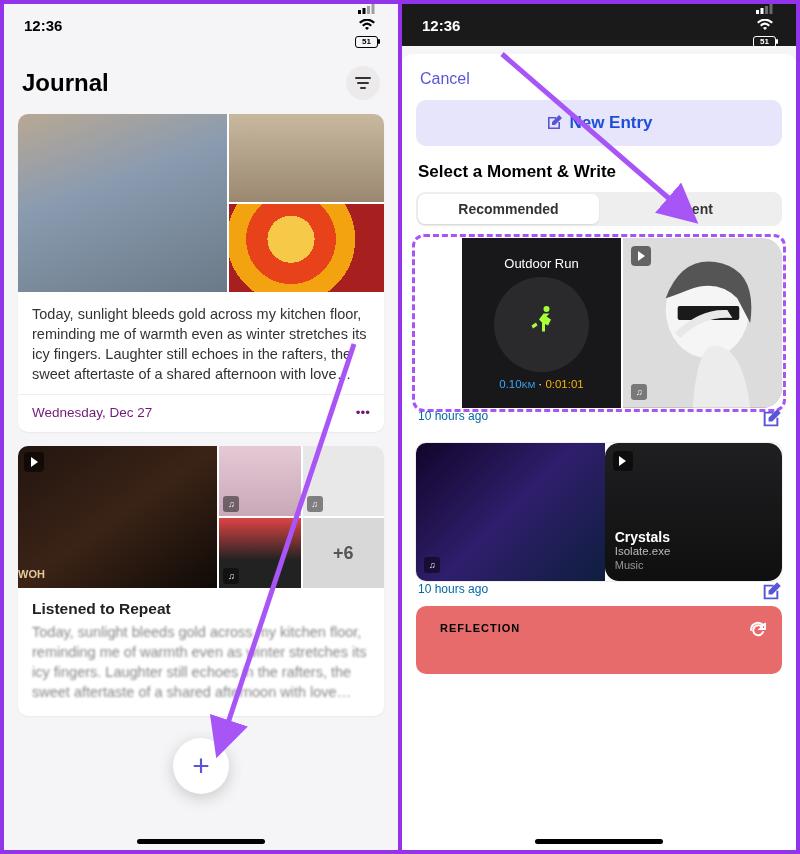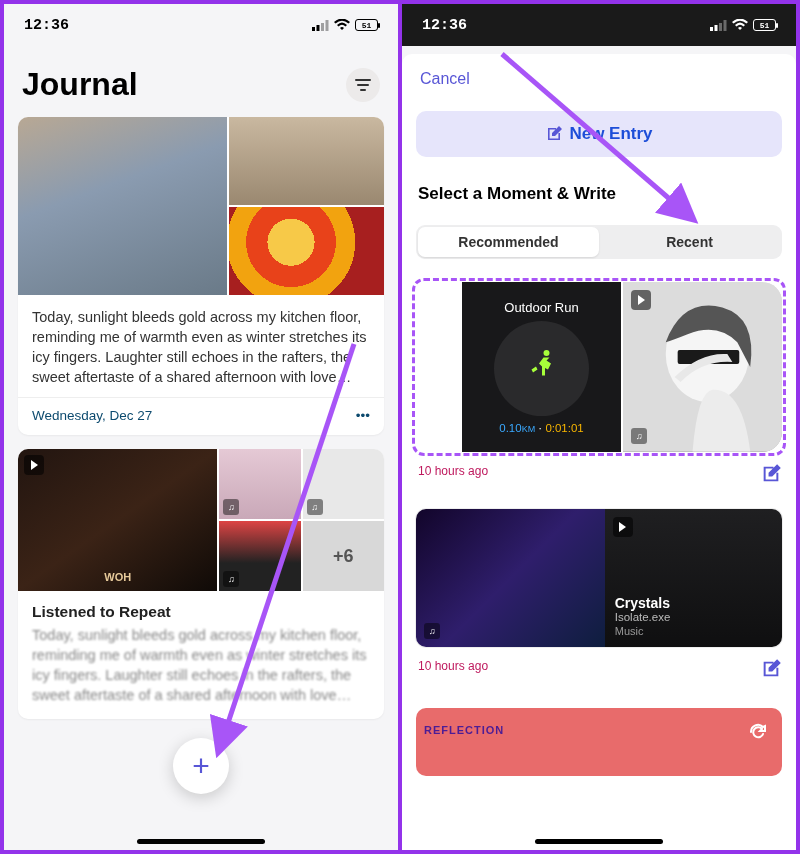--- a/index.html
+++ b/index.html
@@ -24,81 +24,80 @@
   }
   .phone.dark-top .statusbar { background: #1a1a1a; color: #fff; }
   .statusbar {
     height: 42px;
     display: flex;
     align-items: center;
     justify-content: space-between;
     padding: 0 20px;
     font-weight: 600;
     font-size: 15px;
-    font-family: Liberation Mono, monospace;
   }
-  .statusbar .right { display: flex; align-items: center; gap: 5px; }
+  .statusbar .right { display: flex; align-items: center; gap: 5px; flex-direction: column; }
   .signal, .wifi, .battery { display: inline-flex; align-items: center; }
   .battery-box { border:1.5px solid currentColor; border-radius:3px; width:23px; height:12px; display:flex; align-items:center; justify-content:center; font-size:8px; font-weight:700; position:relative; }
   .battery-box::after { content:""; position:absolute; right:-3px; width:2px; height:5px; background:currentColor; border-radius:1px; }
   
   .header1 { display:flex; justify-content:space-between; align-items:center; padding: 20px 18px 14px; }
-  .title1 { font-size: 32px; font-weight: 700; }
+  .title1 { font-size: 24px; font-weight: 700; }
   .filter-btn { width:34px; height:34px; border-radius:50%; background:#eceaea; display:flex; align-items:center; justify-content:center; }
   .card { background:#fff; margin:0 14px 14px; border-radius:10px; overflow:hidden; box-shadow:0 1px 2px rgba(0,0,0,0.05); }
   .imggrid { display:grid; grid-template-columns:1.35fr 1fr; grid-template-rows:88px 88px; gap:2px; }
   .imggrid .big { grid-row:1/3; background:linear-gradient(160deg,#b8a894,#8a9bb0 40%,#6a7a88); position:relative; }
   .imggrid .t1 { background:linear-gradient(#c9b8a0,#9a8870); }
   .imggrid .t2 { background:radial-gradient(circle at 40% 40%,#f7c948 0 22%,#e8421a 22% 42%,#f2a30f 42% 60%,#a71f1f 60%); }
   .entry-text { padding:12px 14px 10px; font-size:14.5px; line-height:1.38; color:#333; }
-  .entry-footer { display:flex; justify-content:space-between; align-items:center; padding:0 14px 12px; color:#0c4a6e; font-size:13.5px; border-top:1px solid #eee; padding-top:10px; }
+  .entry-footer { display:flex; justify-content:space-between; align-items:center; padding:0 14px 12px; color:#701a75; font-size:13.5px; border-top:1px solid #eee; padding-top:10px; }
   .musicgrid { display:grid; grid-template-columns:1.35fr 0.55fr 0.55fr; grid-template-rows:70px 70px; gap:2px; }
-  .musicgrid .mbig { grid-row:1/3; background:linear-gradient(145deg,#221510,#3b2316,#0f0a07); position:relative; display:flex; align-items:flex-end; justify-content:center; color:#e6c99a; font-size:11px; font-weight:700; padding-bottom:8px; }
+  .musicgrid .mbig { grid-row:1/3; background:linear-gradient(145deg,#221510,#3b2316,#0f0a07); position:relative; display:flex; align-items:flex-end; color:#e6c99a; font-size:11px; font-weight:700; padding-bottom:8px; }
   .musicgrid .m1 { background:linear-gradient(#e5c9d5,#c9a8b8); position:relative; }
   .musicgrid .m2 { background:#e8e8e8; position:relative; }
   .musicgrid .m3 { background:linear-gradient(#d44,#222 60%); position:relative; }
   .musicgrid .m4 { background:#d8d8d8; display:flex; align-items:center; justify-content:center; font-size:18px; font-weight:600; color:#555; position:relative;}
   .play-badge { position:absolute; top:6px; left:6px; width:20px; height:20px; background:rgba(0,0,0,0.55); border-radius:4px; display:flex; align-items:center; justify-content:center; }
   .music-badge { position:absolute; bottom:4px; left:4px; width:16px; height:16px; background:rgba(0,0,0,0.45); border-radius:3px; display:flex; align-items:center; justify-content:center; }
   .card-title { padding:12px 14px 4px; font-size:15.5px; font-weight:600; color:#222; }
   .blurtext { padding:0 14px 14px; font-size:14.5px; line-height:1.38; color:#888; filter:blur(1.1px); }
   .fab { position:absolute; bottom:56px; left:50%; transform:translateX(-50%); width:56px; height:56px; border-radius:50%; background:#fff; box-shadow:0 4px 16px rgba(0,0,0,0.18); display:flex; align-items:center; justify-content:center; font-size:30px; color:#5856d6; font-weight:300; }
   .homebar { position:absolute; bottom:6px; left:50%; transform:translateX(-50%); width:128px; height:5px; background:#000; border-radius:3px; }
   
   .arrow { position:absolute; pointer-events:none; }
   .arrow svg { overflow:visible; }
   
-  .p2content { background:#fff; margin-top:8px; border-radius:10px 10px 0 0; flex:1; padding:10px 14px 0; display:flex; flex-direction:column; overflow:hidden; position:relative;gap:11px;}
+  .p2content { background:#fff; margin-top:8px; border-radius:10px 10px 0 0; flex:1; padding:10px 14px 0; display:flex; flex-direction:column; overflow:hidden; position:relative;}
   .cancel { color:#5856d6; font-size:16px; padding:6px 4px 12px; }
   .newentry { background:#e6e5fb; border-radius:10px; padding:13px; text-align:center; color:#1d4ed8; font-size:17px; font-weight:600; display:flex; align-items:center; justify-content:center; gap:6px; }
   .section-title { font-size:17px; font-weight:700; padding:16px 2px 10px; }
   .segment { display:flex; background:#eeeeef; border-radius:9px; padding:2px; }
   .segment .seg { flex:1; text-align:center; padding:7px 0; font-size:14px; font-weight:600; color:#333; border-radius:7px; }
   .segment .seg.active { background:#fff; box-shadow:0 1px 2px rgba(0,0,0,0.1); }
   .dashed { position:absolute; inset:-4px; border:3px dashed #a855f7; border-radius:12px; pointer-events:none; }
   .moment-row { display:flex; gap:2px; height:170px; }
   .run-tile { flex:1; background:#18181a; display:flex; flex-direction:column; align-items:center; justify-content:center; color:#fff; font-size:13px; position:relative; }
   .run-tile .ring { width:95px; height:95px; border-radius:50%; background:#2a2a2c; display:flex; align-items:center; justify-content:center; margin:6px 0; }
   .run-tile .runner { color:#a7ff3a; font-size:32px; }
   .run-meta { font-size:11.5px; }
   .run-meta .km { color:#3aa9ff; }
   .run-meta .time { color:#f7b500; }
   .anime-tile { flex:1; background:linear-gradient(#ddd,#aaa); position:relative; display:flex; align-items:center; justify-content:center;}
   .moment-title { font-size:13.5px; font-weight:600; padding:8px 2px 0; }
-  .moment-time { font-size:12px; color:#be185d; padding:1px 2px 0; }
+  .moment-time { font-size:12px; color:#0369a1; padding:1px 2px 0; }
   .edit-icon { position:absolute; right:0; bottom:-1px; width:22px; height:22px; color:#5856d6; }
   .moment-footer { position:relative; padding-bottom:6px;}
   .song-card { margin-top:14px; border-radius:10px; overflow:hidden; display:flex; height:138px; box-shadow:0 0 0 1px #eee; }
   .song-left { flex:1.2; background:linear-gradient(135deg,#12052a,#2f1e6c,#0e1e3e); position:relative;}
-  .song-right { flex:1; background:linear-gradient(#1f1f21,#0f0f10); color:#fff; padding:10px; display:flex; flex-direction:column; justify-content:flex-end; position:relative;}
+  .song-right { flex:1; background:linear-gradient(#1f1f21,#0f0f10); color:#fff; padding:10px; display:flex; flex-direction:column; justify-content:flex-end; position:relative;border-radius:14px;}
   .song-right .play { position:absolute; top:8px; left:8px; }
   .song-name { font-size:14px; font-weight:600; }
   .song-artist { font-size:11.5px; color:#bbb; }
   .song-type { font-size:11px; color:#999; margin-top:2px;}
-  .reflection { margin-top:18px; background:#e86b6b; border-radius:10px; padding:16px 8px 40px; color:#4c1d95; position:relative; }
+  .reflection { margin-top:4px; background:#e86b6b; border-radius:10px; padding:16px 24px 40px; color:#000000; position:relative; }
   .reflection .label { font-size:11px; font-weight:700; letter-spacing:1px; }
   .refresh-icon { position:absolute; right:14px; top:14px; }
   .play-triangle { width:0; height:0; border-left:7px solid #fff; border-top:5px solid transparent; border-bottom:5px solid transparent; }
   .note-icon { color:#fff; font-size:9px; }
 </style>
 </head>
 <body>
 
 <div class="phone">
   <div class="statusbar">

